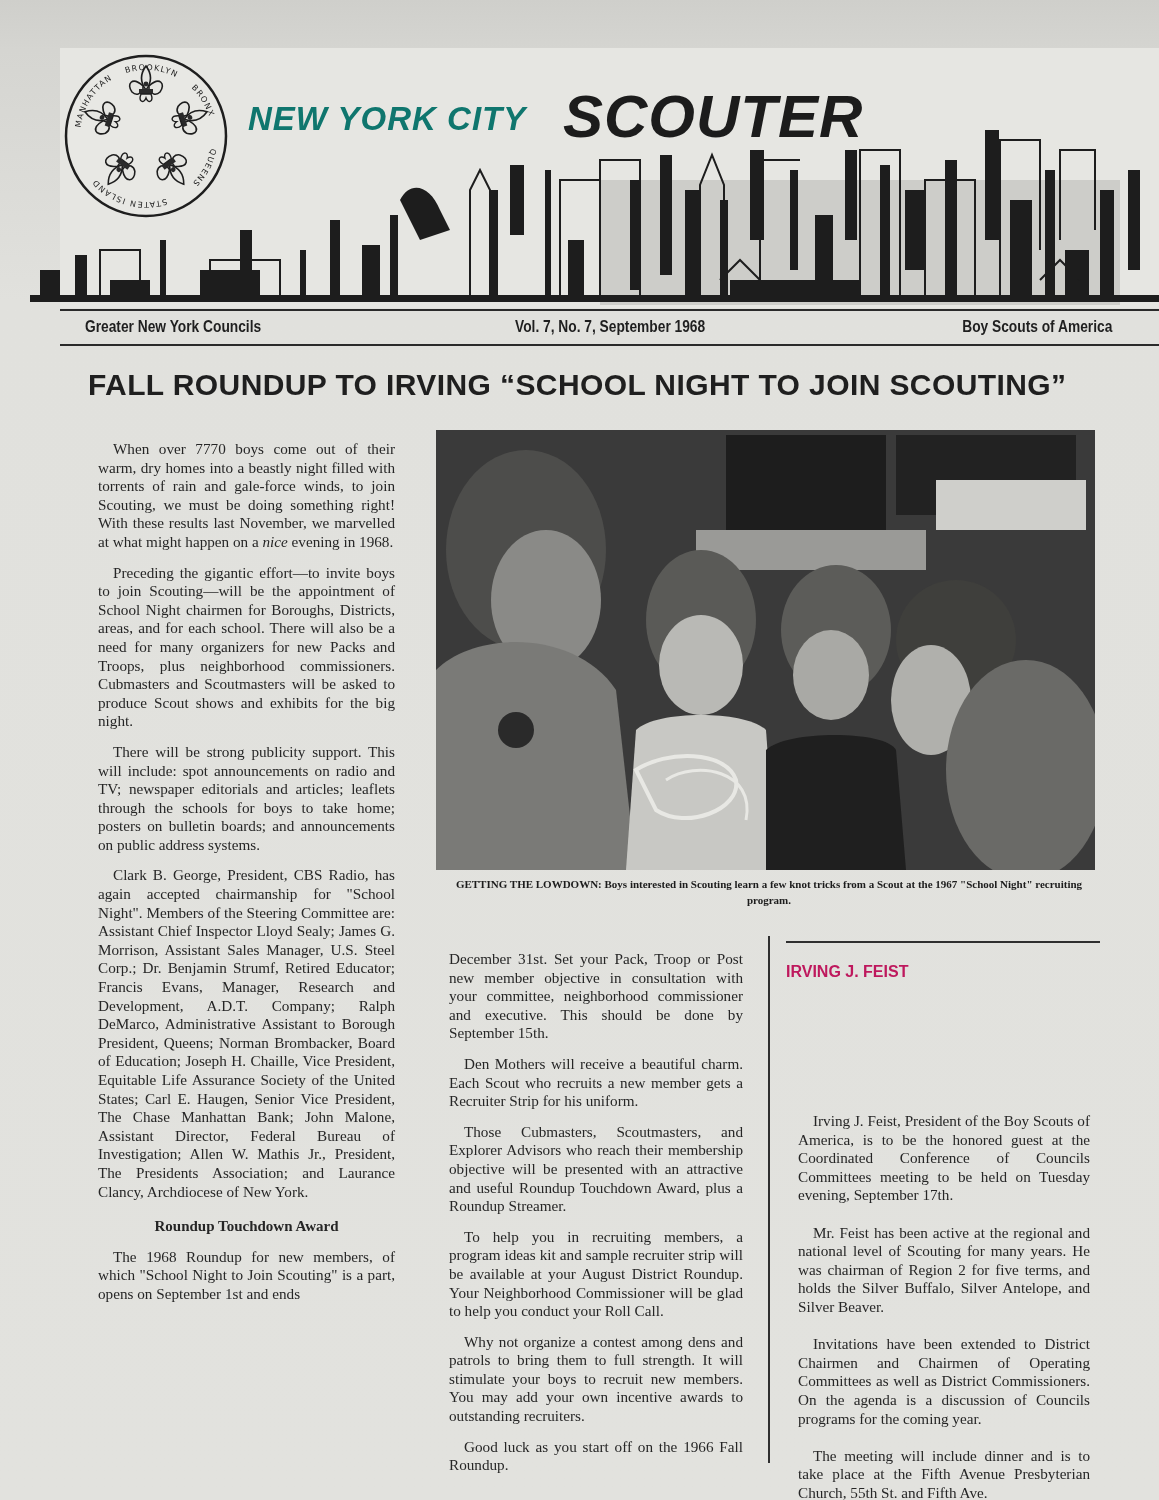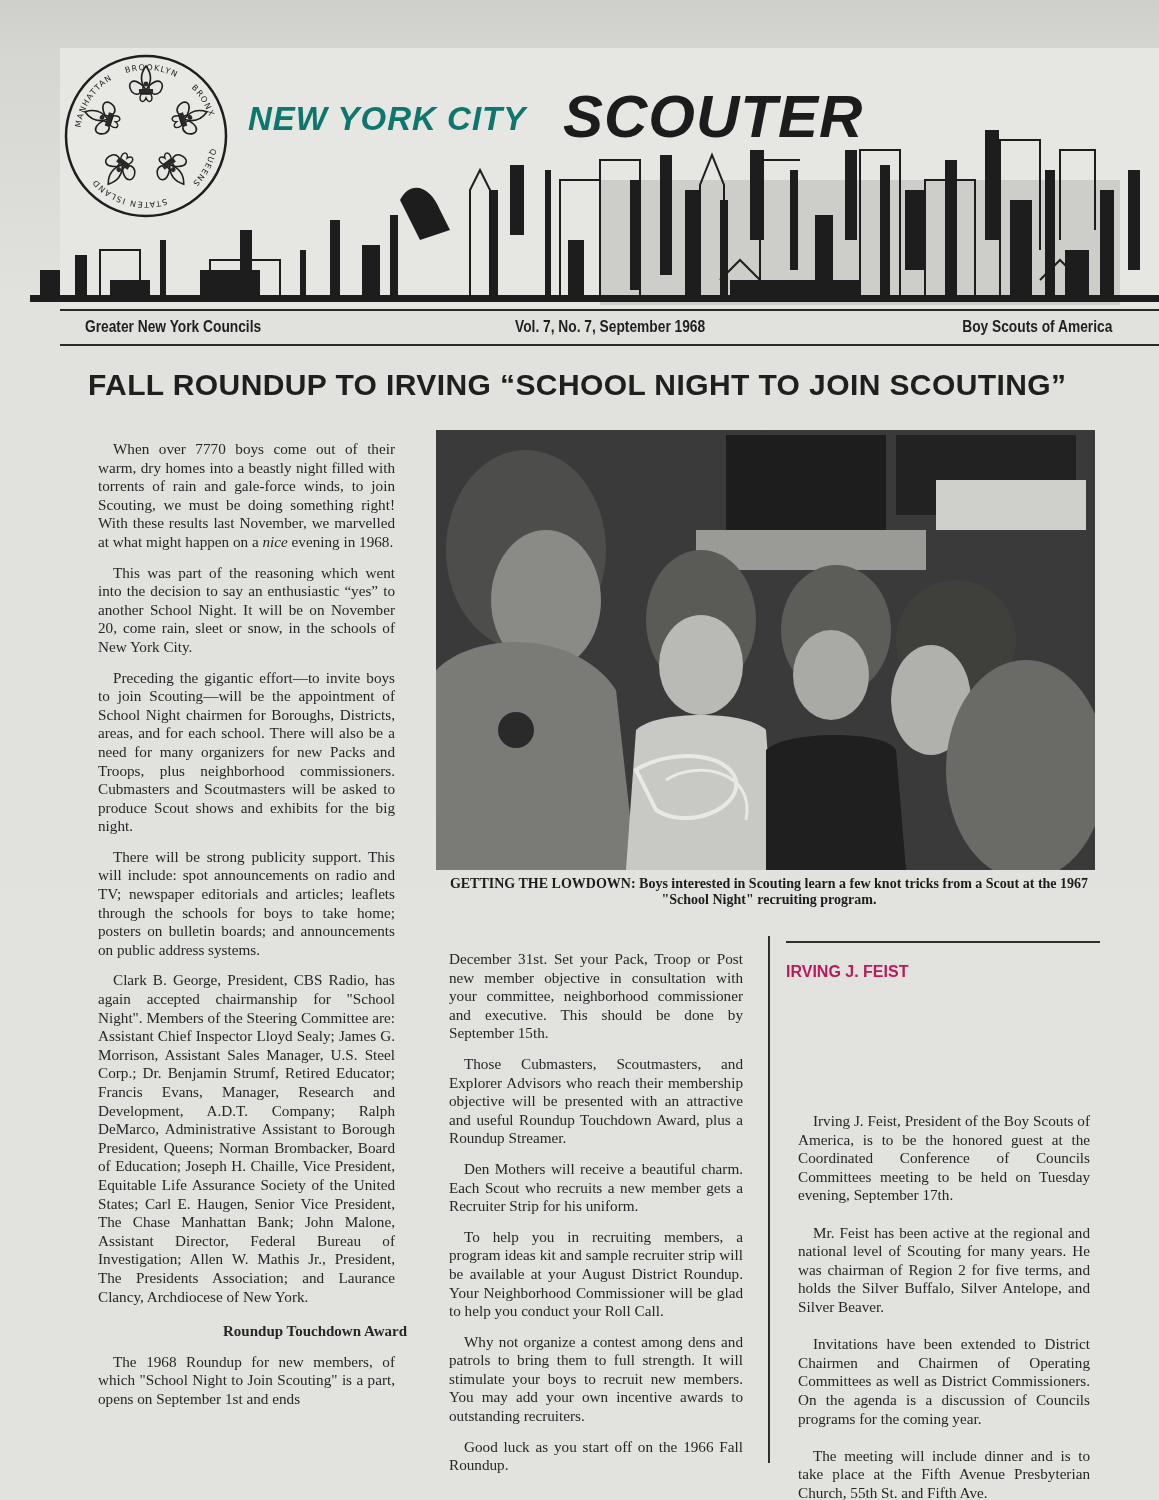--- a/index.html
+++ b/index.html
@@ -48,26 +48,26 @@
   .col {
     position: absolute; font-size: 15.2px; line-height: 18.6px; text-align: justify;
     hyphens: manual;
   }
   .col p { margin: 12px; text-indent: 15px; }
   .col-left { left: 86px; top: 428px; width: 321px; }
   .col-mid { left: 437px; top: 938px; width: 318px; }
   .col-right { left: 786px; top: 1100px; width: 316px; }
   .col-right p { margin-bottom: 18.6px; }
   .subhead {
-    text-align: right; font-weight: bold; font-size: 15px; margin: 16px 0 6px 0;
+    text-align: center; font-weight: bold; font-size: 15px; margin: 16px 0 6px 0;
   }
   .photo { position: absolute; left: 436px; top: 430px; width: 659px; height: 440px; }
   .caption {
     position: absolute; left: 438px; top: 876px; width: 662px; text-align: center;
-    font-weight: bold; font-size: 14px; line-height: 16px; color: #1c1c1c;
+    font-weight: bold; font-size: 11px; line-height: 16px; color: #1c1c1c;
   }
   .vrule { position: absolute; left: 768px; top: 936px; width: 2px; height: 527px; background: #2f2f2f; }
   .hrule-right { position: absolute; left: 786px; top: 941px; width: 314px; height: 2px; background: #2f2f2f; }
   .side-head {
     position: absolute; left: 786px; top: 958px; width: 320px;
     font-family: "Liberation Sans", sans-serif; font-weight: bold; font-size: 16px;
     line-height: 27px; color: #be185d;
   }
   .side-head div { white-space: nowrap; }
 </style>
@@ -185,21 +185,20 @@
   <span style="left:0">Greater New York Councils</span>
   <span style="left:500px">Vol. 7, No. 7, September 1968</span>
   <span style="left:1020px">Boy Scouts of America</span>
 </div>
 <div class="rule-bot"></div>
 
 <h1 class="headline" style="margin:0">FALL ROUNDUP TO IRVING “SCHOOL NIGHT TO JOIN SCOUTING”</h1>
 
 <div class="col col-left">
   <p>When over 7770 boys come out of their warm, dry homes into a beastly night filled with torrents of rain and gale-force winds, to join Scouting, we must be doing something right! With these results last November, we marvelled at what might happen on a <i>nice</i> evening in 1968.</p>
-  <p>This was part of the reasoning which went into the decision to say an enthusiastic “yes” to another School Night. It will be on November 20, come rain, sleet or snow, in the schools of New York City.</p>
   <p>Preceding the gigantic effort—to invite boys to join Scouting—will be the appointment of School Night chairmen for Boroughs, Districts, areas, and for each school. There will also be a need for many organizers for new Packs and Troops, plus neighborhood commissioners. Cubmasters and Scoutmasters will be asked to produce Scout shows and exhibits for the big night.</p>
   <p>There will be strong publicity support. This will include: spot announcements on radio and TV; newspaper editorials and articles; leaflets through the schools for boys to take home; posters on bulletin boards; and announcements on public address systems.</p>
   <p>Clark B. George, President, CBS Radio, has again accepted chairmanship for "School Night". Members of the Steering Committee are: Assistant Chief Inspector Lloyd Sealy; James G. Morrison, Assistant Sales Manager, U.S. Steel Corp.; Dr. Benjamin Strumf, Retired Educator; Francis Evans, Manager, Research and Development, A.D.T. Company; Ralph DeMarco, Administrative Assistant to Borough President, Queens; Norman Brombacker, Board of Education; Joseph H. Chaille, Vice President, Equitable Life Assurance Society of the United States; Carl E. Haugen, Senior Vice President, The Chase Manhattan Bank; John Malone, Assistant Director, Federal Bureau of Investigation; Allen W. Mathis Jr., President, The Presidents Association; and Laurance Clancy, Archdiocese of New York.</p>
   <div class="subhead">Roundup Touchdown Award</div>
   <p>The 1968 Roundup for new members, of which "School Night to Join Scouting" is a part, opens on September 1st and ends</p>
 </div>
 
 <svg class="photo" viewBox="0 0 659 440" preserveAspectRatio="none">
   <rect width="659" height="440" fill="#3a3a3a"></rect>
   <rect x="290" y="5" width="160" height="100" fill="#1d1d1d"></rect>
@@ -223,22 +222,22 @@
   <path d="M230 350 C260 330 320 340 310 390" fill="none" stroke="#e8e8e4" stroke-width="3"></path>
 </svg>
 
 <div class="caption">
   <span>GETTING THE LOWDOWN:</span>
   <span>Boys interested in Scouting learn a few knot tricks from a Scout at the 1967 "School Night" recruiting program.</span>
 </div>
 
 <div class="col col-mid">
   <p style="text-indent:0">December 31st. Set your Pack, Troop or Post new member objective in consultation with your committee, neighborhood commissioner and executive. This should be done by September 15th.</p>
+  <p>Den Mothers will receive a beautiful charm. Each Scout who recruits a new member gets a Recruiter Strip for his uniform.</p>
   <p>Those Cubmasters, Scoutmasters, and Explorer Advisors who reach their membership objective will be presented with an attractive and useful Roundup Touchdown Award, plus a Roundup Streamer.</p>
-  <p>Den Mothers will receive a beautiful charm. Each Scout who recruits a new member gets a Recruiter Strip for his uniform.</p>
   <p>To help you in recruiting members, a program ideas kit and sample recruiter strip will be available at your August District Roundup. Your Neighborhood Commissioner will be glad to help you conduct your Roll Call.</p>
   <p>Why not organize a contest among dens and patrols to bring them to full strength. It will stimulate your boys to recruit new members. You may add your own incentive awards to outstanding recruiters.</p>
   <p>Good luck as you start off on the 1966 Fall Roundup.</p>
 </div>
 
 <div class="vrule"></div>
 <div class="hrule-right"></div>
 
 <div class="side-head">
   <div>IRVING J. FEIST</div>

